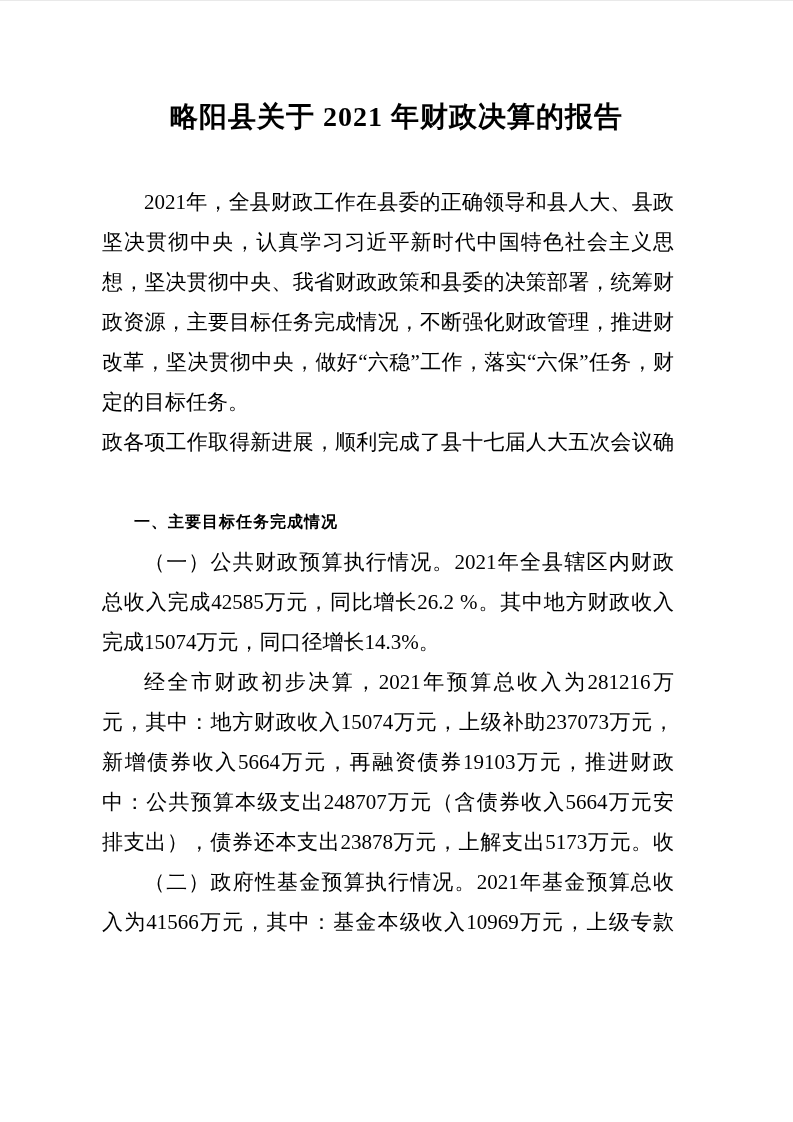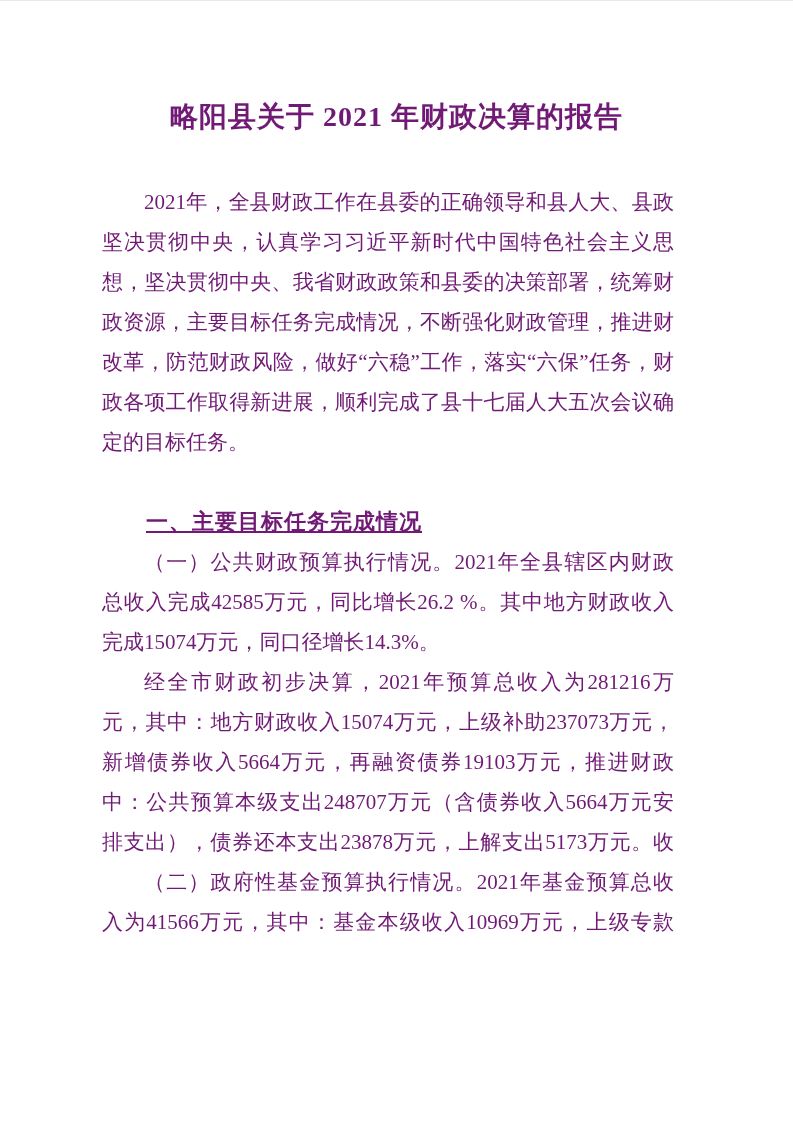--- a/index.html
+++ b/index.html
@@ -5,21 +5,21 @@
   html, body {
     margin: 0;
     padding: 0;
     background: #ffffff;
   }
   .page {
     position: relative;
     width: 793px;
     height: 1122px;
     background: #ffffff;
-    color: #701a75;
+    color: #000000;
     overflow: hidden;
     border-top: 1px solid #e9e9e9;
     font-family: "Liberation Serif", "DejaVu Serif", serif;
   }
   .doc-title {
     margin: 97px 0 0 0;
     width: 793px;
     text-align: center;
     font-size: 28px;
     font-weight: 700;
@@ -49,43 +49,42 @@
   .ind {
     text-indent: 2em;
   }
   .blank-line {
     height: 40px;
   }
   .sec-heading {
     height: 40px;
     line-height: 40px;
     text-indent: 2em;
-    font-size: 22px;
+    font-size: 16px;
     font-weight: 700;
     font-family: "Liberation Sans", "DejaVu Sans", sans-serif;
     letter-spacing: 1px;
-    text-decoration: underline;
   }
 </style>
 </head>
 <body>
 
 <div class="page">
 
   <div class="doc-title">略阳县关于 2021 年财政决算的报告</div>
 
   <div class="content">
 
     <div class="line j ind">2021年，全县财政工作在县委的正确领导和县人大、县政</div>
     <div class="line j">坚决贯彻中央，认真学习习近平新时代中国特色社会主义思</div>
     <div class="line j">想，坚决贯彻中央、我省财政政策和县委的决策部署，统筹财</div>
     <div class="line j">政资源，主要目标任务完成情况，不断强化财政管理，推进财政</div>
-    <div class="line j">改革，防范财政风险，做好“六稳”工作，落实“六保”任务，财</div>
+    <div class="line j">改革，坚决贯彻中央，做好“六稳”工作，落实“六保”任务，财</div>
+    <div class="line">定的目标任务。</div>
     <div class="line j">政各项工作取得新进展，顺利完成了县十七届人大五次会议确</div>
-    <div class="line">定的目标任务。</div>
 
     <div class="blank-line"></div>
 
     <div class="sec-heading">一、主要目标任务完成情况</div>
 
     <div class="line j ind">（一）公共财政预算执行情况。2021年全县辖区内财政</div>
     <div class="line j">总收入完成42585万元，同比增长26.2 %。其中地方财政收入</div>
     <div class="line">完成15074万元，同口径增长14.3%。</div>
 
     <div class="line j ind">经全市财政初步决算，2021年预算总收入为281216万</div>

